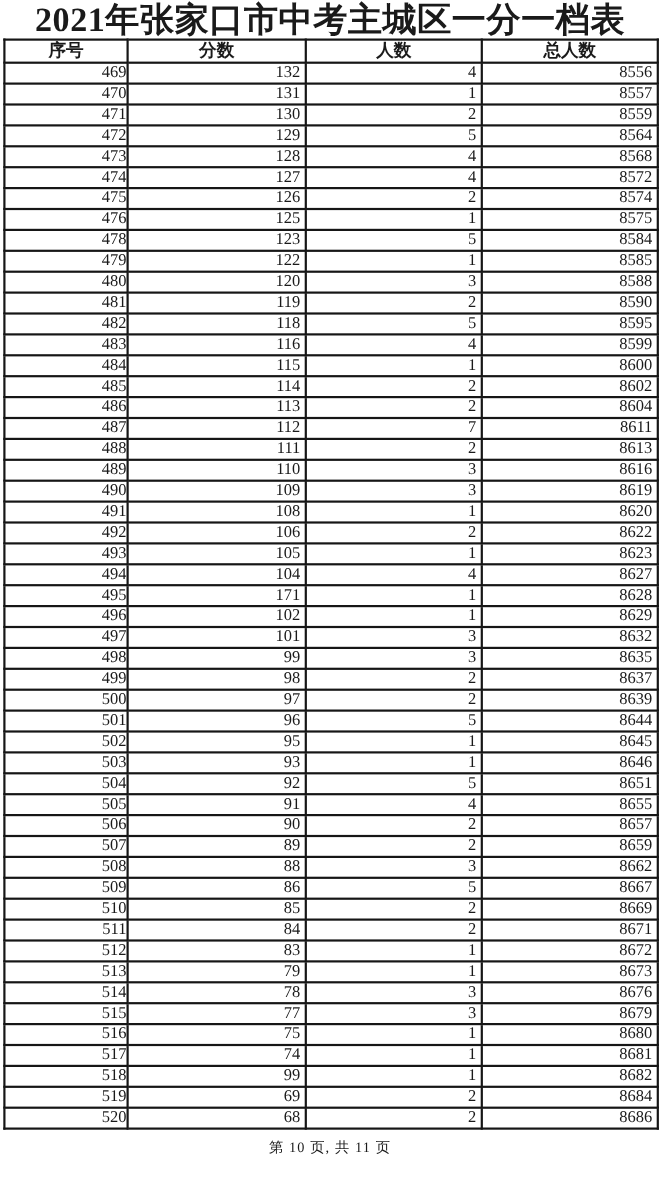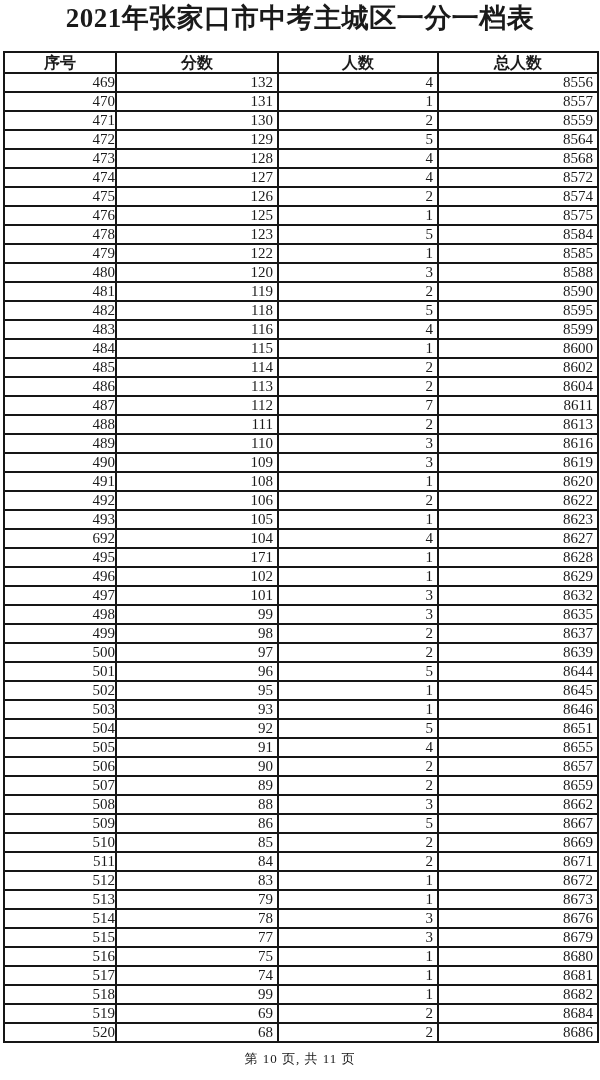--- a/index.html
+++ b/index.html
@@ -12,33 +12,33 @@
     font-family: "Liberation Serif", "DejaVu Serif", serif;
     color: #1a1a1a;
   }
   .page {
     width: 600px;
     height: 1080px;
     box-sizing: border-box;
   }
   .doc-title {
     text-align: center;
-    font-size: 27px;
+    font-size: 31px;
     font-weight: bold;
     line-height: 30px;
     padding-top: 3px;
     letter-spacing: 0.5px;
     white-space: nowrap;
   }
   table.score-table {
     border-collapse: collapse;
     table-layout: fixed;
     width: 594px;
     margin-left: 3px;
-    margin-top: 18px;
+    margin-top: 2px;
     border-radius: 23px;
   }
   table.score-table col.c1 { width: 112px; }
   table.score-table col.c2 { width: 162px; }
   table.score-table col.c3 { width: 160px; }
   table.score-table col.c4 { width: 160px; }
   table.score-table th,
   table.score-table td {
     border: 2px solid #161616;
     padding: 0;
@@ -234,21 +234,21 @@
           <td class="cell-count">2</td>
           <td class="cell-total">8622</td>
         </tr>
         <tr>
           <td class="cell-serial">493</td>
           <td class="cell-score">105</td>
           <td class="cell-count">1</td>
           <td class="cell-total">8623</td>
         </tr>
         <tr>
-          <td class="cell-serial">692</td>
+          <td class="cell-serial">494</td>
           <td class="cell-score">104</td>
           <td class="cell-count">4</td>
           <td class="cell-total">8627</td>
         </tr>
         <tr>
           <td class="cell-serial">495</td>
           <td class="cell-score">171</td>
           <td class="cell-count">1</td>
           <td class="cell-total">8628</td>
         </tr>

